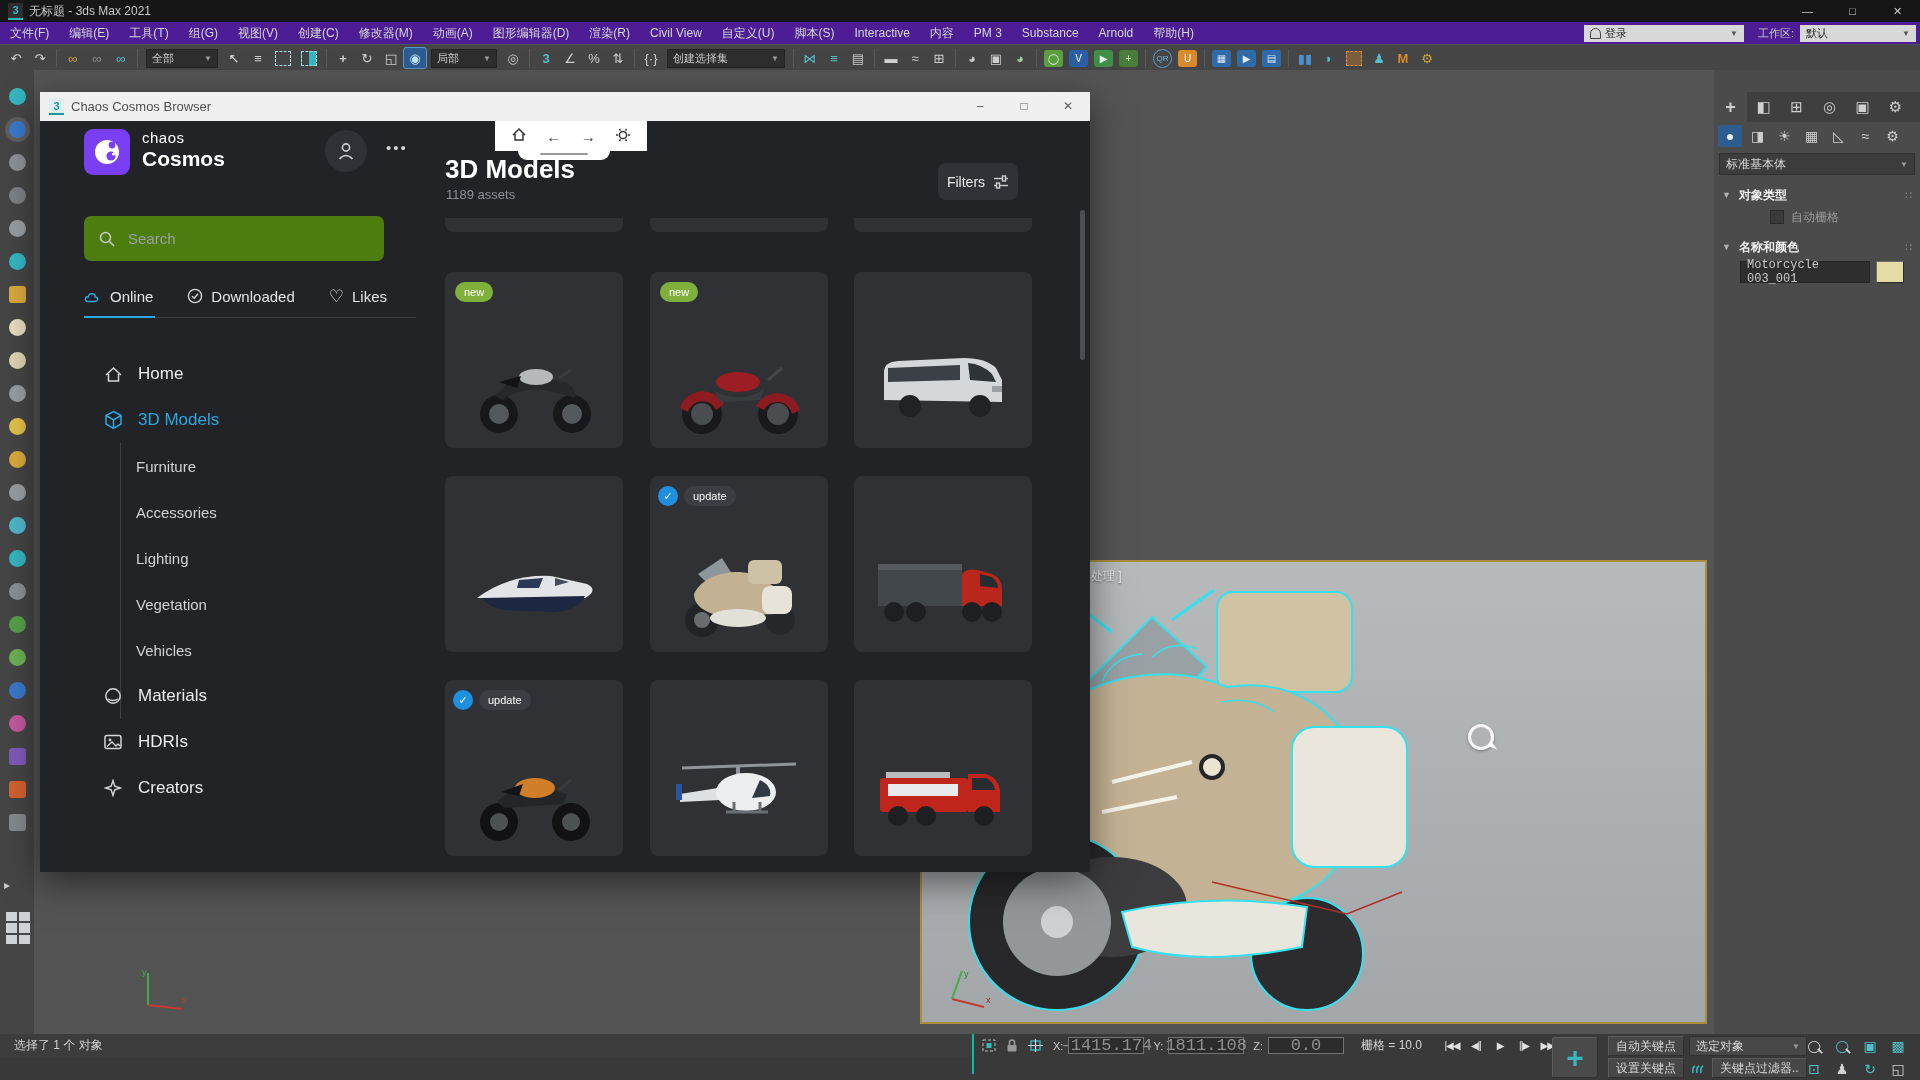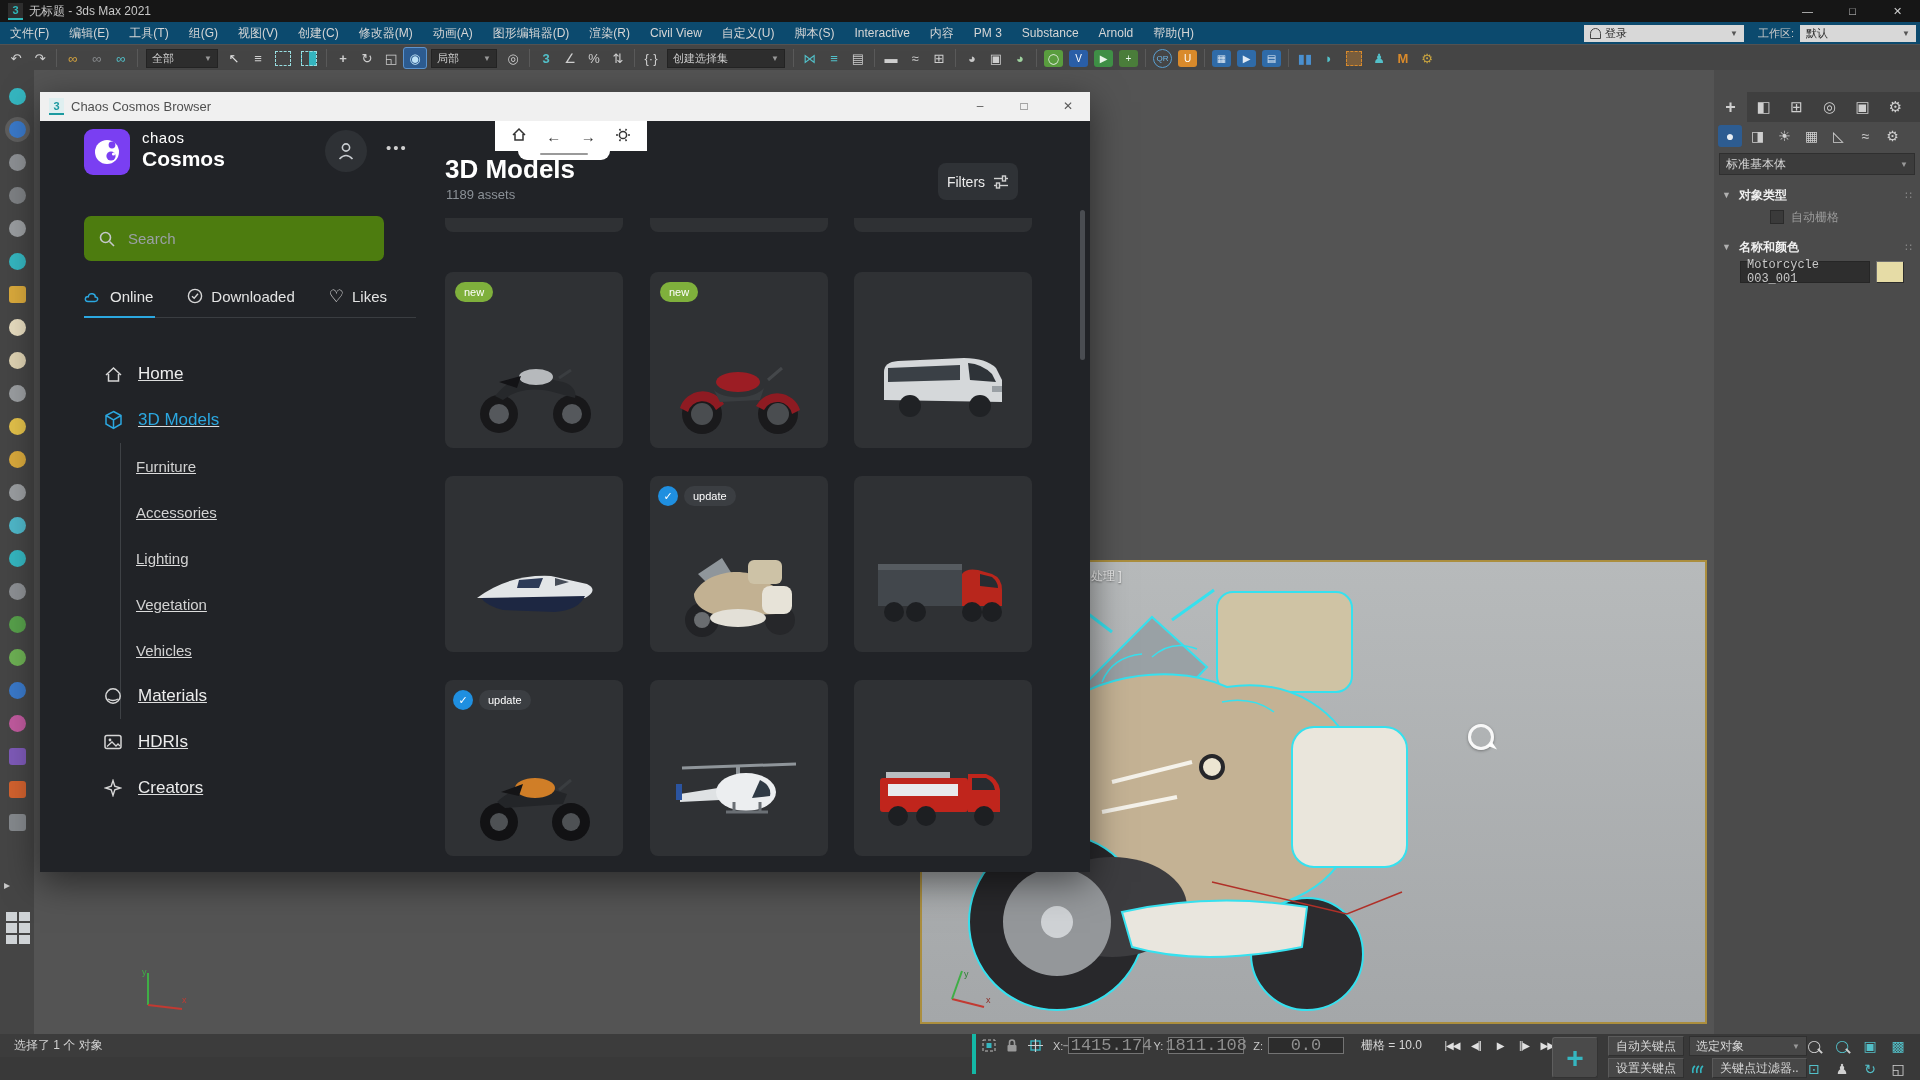--- a/index.html
+++ b/index.html
@@ -4,21 +4,21 @@
 <style>
   html,body{margin:0;padding:0;background:#111;}
   #screen{position:relative;width:1920px;height:1080px;background:#454545;overflow:hidden;
     font-family:"Liberation Sans","DejaVu Sans",sans-serif;color:#ddd;-webkit-font-smoothing:antialiased;}
   
   .titlebar{position:absolute;left:0;top:0;width:1920px;height:22px;background:#161616;display:flex;align-items:center;font-size:12px;color:#c8c8c8;}
   .max-logo{width:15px;height:15px;margin:0 6px 0 8px;background:#2e2e2e;color:#2fb8ba;font-weight:bold;font-size:11px;display:flex;align-items:center;justify-content:center;border-bottom:2px solid #2fb8ba;}
   .wctl{margin-left:auto;display:flex;height:22px;}
   .wctl span{width:45px;text-align:center;line-height:22px;font-size:11px;color:#cfcfcf;}
   
-  .menubar{position:absolute;left:0;top:22px;width:1920px;height:22px;background:#0c4a6e;display:flex;align-items:center;font-size:12px;color:#d6d6d6;}
+  .menubar{position:absolute;left:0;top:22px;width:1920px;height:22px;background:#4c1d95;display:flex;align-items:center;font-size:12px;color:#d6d6d6;}
   .menu-item{padding:0 10px;line-height:22px;white-space:nowrap;}
   .login-pill,.ws-pill{height:17px;background:#d8d8d8;color:#2b2b2b;display:flex;align-items:center;font-size:11px;padding:0 6px;gap:4px;text-align:right;}
   .login-pill{margin-left:auto;width:148px;}
   .ws-label{color:#c9c9c9;font-size:11px;margin:0 6px 0 14px;}
   .ws-pill{width:104px;margin-right:4px;}
   .pill-arrow{margin-left:auto;font-size:8px;color:#555;}
   .person-glyph{width:9px;height:9px;border:1px solid #444;border-radius:50% 50% 0 0;position:relative;}
   
   .main-toolbar{position:absolute;left:0;top:44px;width:1920px;height:26px;background:#454545;border-top:1px solid #525252;display:flex;align-items:center;padding-left:4px;overflow:hidden;}
   .gi{display:inline-flex;align-items:center;justify-content:center;width:24px;height:22px;font-size:13px;color:#cfcfcf;flex:none;}
@@ -69,21 +69,21 @@
   .cz-dots{position:absolute;left:346px;top:18px;color:#cfcfcf;font-size:15px;letter-spacing:2px;}
   .cz-search{position:absolute;left:44px;top:95px;width:300px;height:45px;background:#4d7c0f;border-radius:7px;display:flex;align-items:center;gap:11px;padding-left:15px;box-sizing:border-box;}
   .cz-search input{background:transparent;border:none;outline:none;color:#cfd3d6;font-size:15px;font-family:inherit;width:240px;}
   .cz-search input::placeholder{color:#9aa0a5;}
   .cz-tabs{position:absolute;left:44px;top:160px;width:332px;height:30px;display:flex;}
   .cz-tab{display:flex;align-items:center;gap:8px;font-size:15px;color:#e3e3e3;margin-right:34px;}
   .cz-tab.active{color:#e5e5e5;}
   .tab-divider{position:absolute;left:44px;top:196px;width:332px;height:1px;background:#3a3d41;}
   .tab-underline{position:absolute;left:44px;top:195px;width:71px;height:2px;background:#2ba7e0;}
   .cz-nav{position:absolute;left:0;top:230px;width:376px;}
-  .cz-row{height:46px;display:flex;align-items:center;text-decoration:underline;}
+  .cz-row{height:46px;display:flex;align-items:center;}
   .cz-row .nico{width:22px;margin-left:62px;margin-right:14px;display:flex;justify-content:center;}
   .cz-row .lbl{font-size:17px;color:#ececec;}
   .cz-row.active .lbl{color:#2ba7e0;}
   .cz-row.sub .lbl{font-size:15px;color:#d2d2d2;margin-left:96px;}
   .indent-line{position:absolute;left:80px;top:322px;width:1px;height:276px;background:#3e4145;}
   .cz-scroll{position:absolute;left:1040px;top:89px;width:5px;height:150px;background:#4a4d52;border-radius:3px;}
   
   .page-title{position:absolute;left:405px;top:33px;font-size:26px;font-weight:bold;color:#fff;}
   .asset-count{position:absolute;left:406px;top:66px;font-size:13px;color:#8b9197;}
   .filters-btn{position:absolute;left:898px;top:42px;width:80px;height:37px;background:#2f3236;border-radius:8px;display:flex;align-items:center;justify-content:center;gap:8px;font-size:14px;color:#ececec;}
@@ -111,21 +111,21 @@
   .autogrid{display:flex;align-items:center;gap:7px;padding-left:56px;height:20px;color:#9a9a9a;}
   .autogrid .cb{width:12px;height:12px;background:#3a3a3a;border:1px solid #2b2b2b;}
   .prim-grid{display:grid;grid-template-columns:1fr 1fr;gap:3px 6px;padding:4px 21px 0;}
   .prim{height:19px;background:#595959;border:1px solid;border-color:#6e6e6e #393939 #393939 #6e6e6e;border-radius:2px;color:#e3e3e3;display:flex;align-items:center;justify-content:center;font-size:12px;}
   .prim.mono{font-family:"Liberation Mono","DejaVu Sans Mono",monospace;font-size:11px;}
   .name-row{display:flex;align-items:center;gap:6px;padding:2px 16px 0 26px;}
   .name-field{flex:1;height:20px;background:#2e2e2e;border:1px solid #262626;color:#c9c9c9;font-family:"Liberation Mono","DejaVu Sans Mono",monospace;font-size:12px;display:flex;align-items:center;padding-left:6px;}
   .swatch{width:26px;height:20px;background:#e6dca6;border:1px solid;border-color:#6e6e6e #2c2c2c #2c2c2c #6e6e6e;}
   
   .statusbar{position:absolute;left:0;top:1034px;width:1920px;height:46px;background:#393939;font-size:12px;}
-  .sb-left{position:absolute;left:0;top:0;width:972px;height:40px;border-right:4px solid #14b8a6;}
+  .sb-left{position:absolute;left:0;top:0;width:972px;height:40px;border-right:2px solid #14b8a6;}
   .sb-line1{height:23px;line-height:23px;padding-left:14px;color:#d2d2d2;background:#3c3c3c;}
   .sb-line2{height:23px;line-height:23px;padding-left:14px;color:#c3c3c3;background:#313131;}
   .sb-mid{position:absolute;left:980px;top:0;height:23px;display:flex;align-items:center;gap:5px;}
   .sb-icon{width:18px;height:16px;display:flex;align-items:center;justify-content:center;}
   .coord-lbl{color:#c9c9c9;font-size:11px;margin-left:4px;}
   .coord-field{width:74px;height:15px;background:#2c2c2c;border:1px solid #737373;color:#8f8f8f;font-size:17px;font-family:"Liberation Mono","DejaVu Sans Mono",monospace;display:flex;align-items:center;justify-content:center;}
   .grid-lbl{color:#d6d6d6;font-size:12px;margin-left:12px;white-space:nowrap;}
   .playback{display:flex;align-items:center;gap:2px;margin-left:14px;}
   .playback .gi{width:22px;font-size:10px;letter-spacing:-1px;color:#e0e0e0;}
   .bigplus{position:absolute;left:1552px;top:3px;width:44px;height:39px;background:#4a4a4a;border:1px solid;border-color:#5e5e5e #333 #333 #5e5e5e;color:#35b6c0;font-size:30px;font-weight:bold;display:flex;align-items:center;justify-content:center;border-radius:3px;}

